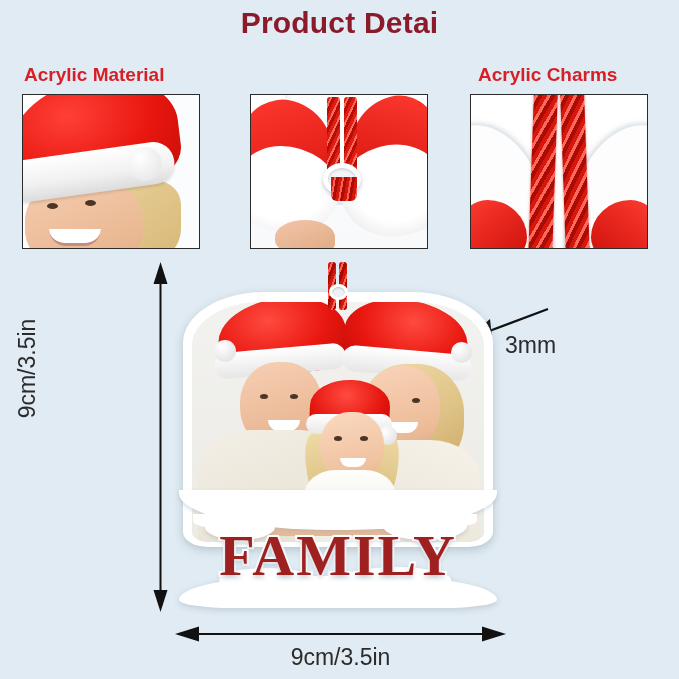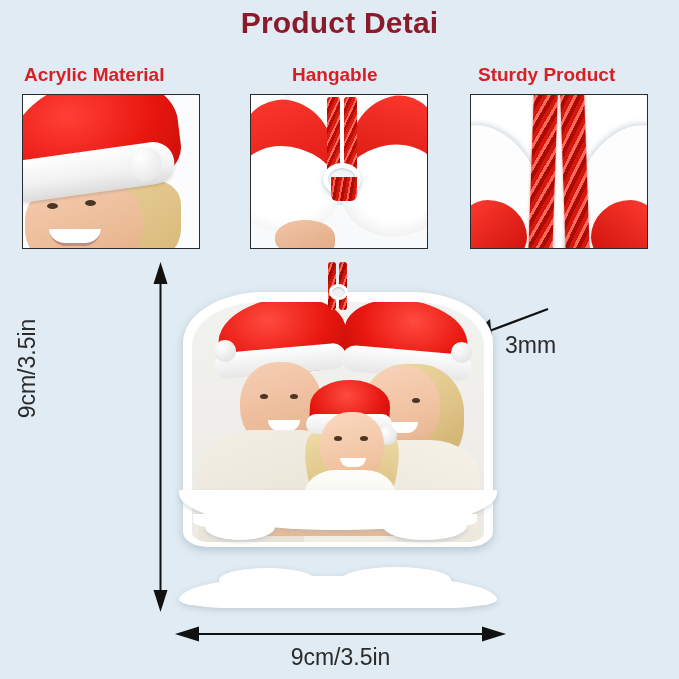--- a/index.html
+++ b/index.html
@@ -419,22 +419,21 @@
   }
 </style>
 </head>
 <body>
 
 <div id="stage">
 
   <div id="page-title">Product Detai</div>
 
   <div class="feature-label" id="label-0">Acrylic Material</div>
-  <div class="feature-label" id="label-1">Hangable</div>
-  <div class="feature-label" id="label-2">Sturdy Product</div>
+  <div class="feature-label" id="label-2">Acrylic Charms</div>
 
   <div class="thumb" id="thumb-0">
     <div class="thumb-inner">
       <div class="t0-bg"></div>
       <div class="t0-acrylic"></div>
       <div class="t0-hat"></div>
       <div class="t0-hair"></div>
       <div class="t0-face"></div>
       <div class="t0-brim"></div>
       <div class="t0-pom"></div>
@@ -518,20 +517,23 @@
     <div id="snow-drips">
       <i style="left:14px;  width:30px; height:13px;"></i>
       <i style="left:58px;  width:24px; height:17px;"></i>
       <i style="left:96px;  width:34px; height:11px;"></i>
       <i style="left:142px; width:26px; height:16px;"></i>
       <i style="left:182px; width:32px; height:12px;"></i>
       <i style="left:226px; width:26px; height:17px;"></i>
       <i style="left:266px; width:32px; height:12px;"></i>
     </div>
 
+    <div id="family-band">
+      <span id="family-text">FAMILY</span>
+    </div>
 
     <div id="snow-bottom"></div>
   </div>
 
   <svg id="v-arrow" viewBox="0 0 17 350">
     <line x1="8.5" y1="14" x2="8.5" y2="336" stroke="#111111" stroke-width="2"></line>
     <polygon points="8.5,0 1.5,22 15.5,22" fill="#111111"></polygon>
     <polygon points="8.5,350 1.5,328 15.5,328" fill="#111111"></polygon>
   </svg>
   <div id="v-label">9cm/3.5in</div>

